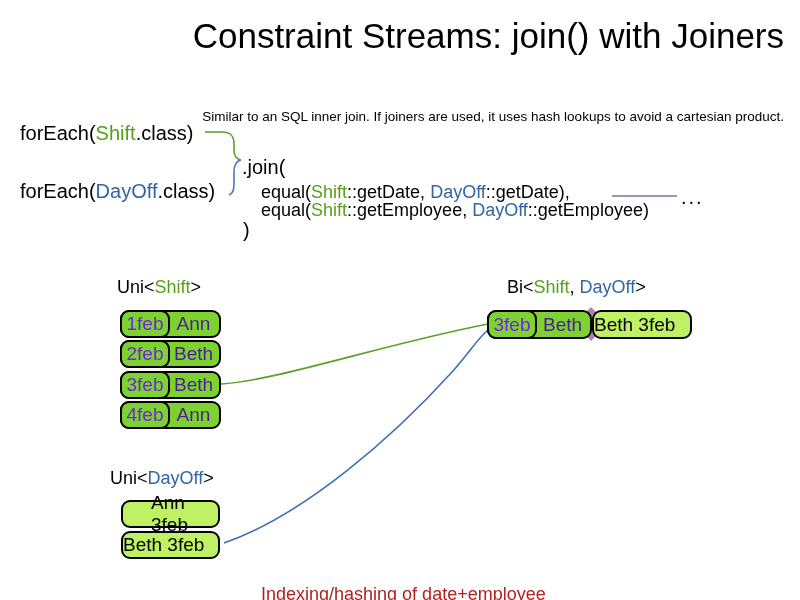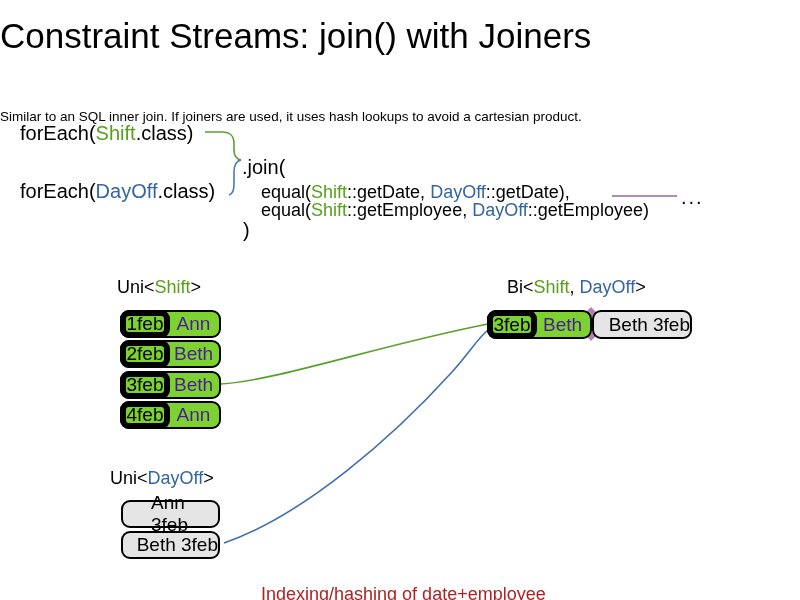--- a/index.html
+++ b/index.html
@@ -1,39 +1,39 @@
 <!DOCTYPE html>
 <html><head>
 <meta charset="utf-8">
 <style>
   html,body{margin:0;padding:0;}
   body{
     width:800px;height:600px;position:relative;background:#ffffff;
     font-family:"Liberation Sans", sans-serif;color:#000;overflow:hidden;
   }
   .abs{position:absolute;}
-  .center{left:0;right:16px;text-align:left;}
+  .center{left:0;right:16px;text-align:right;}
   .title{top:16px;font-size:35px;font-weight:400;letter-spacing:0px;color:#000;}
   .subtitle{top:69px;font-size:13.5px;color:#000000;margin-top:40px;}
   .code20{font-size:20px;line-height:1.2;white-space:pre;}
   .code14{font-size:18px;line-height:1.25;white-space:pre;}
   .green-t{color:#57a01c;}
   .blue-t{color:#3465a4;}
   .orange-t{color:#4c1d95;}
   .tbl-label{font-size:18px;color:#000;white-space:pre;}
   .srow{position:absolute;width:101px;height:28px;background:#7dd232;border:2px solid #000;
         border-radius:9px;box-sizing:border-box;}
   .srow .date{position:absolute;left:-2px;top:-2px;width:50px;height:28px;background:#7dd232;
-        border:6px solid #000000;border-radius:9px;box-sizing:border-box;
-        display:flex;align-items:center;justify-content:center;font-size:19px;color:#000000;}
+        border:2px solid #000000;border-radius:9px;box-sizing:border-box;
+        display:flex;align-items:center;justify-content:center;font-size:19px;color:#6d28d9;}
   .srow .emp{position:absolute;left:46px;right:0;top:0;bottom:0;
         display:flex;align-items:center;justify-content:center;font-size:19px;}
-  .drow{position:absolute;width:99px;height:28px;background:#e5e5e5;border:2px solid #000;
+  .drow{position:absolute;width:99px;height:28px;background:#bef264;border:2px solid #000;
         border-radius:9px;box-sizing:border-box;
-        display:flex;align-items:center;justify-content:flex-end;font-size:19px;color:#000;}
+        display:flex;align-items:center;justify-content:flex-start;font-size:19px;color:#000;}
   .note{font-size:18px;line-height:26px;color:#b22222;white-space:pre;}
   .ellipsis{font-size:20px;letter-spacing:2px;color:#000;}
   svg.links{position:absolute;left:0;top:0;pointer-events:none;}
 </style>
 </head>
 <body>
 
 <svg class="links" width="800" height="600" viewBox="0 0 800 600">
 
   <path d="M 205 132 L 222 132 C 231 132, 234 136, 234 144 L 234 150 C 234 156, 236 159, 241 160" fill="none" stroke="#5aa02c" stroke-width="1.6"></path>

